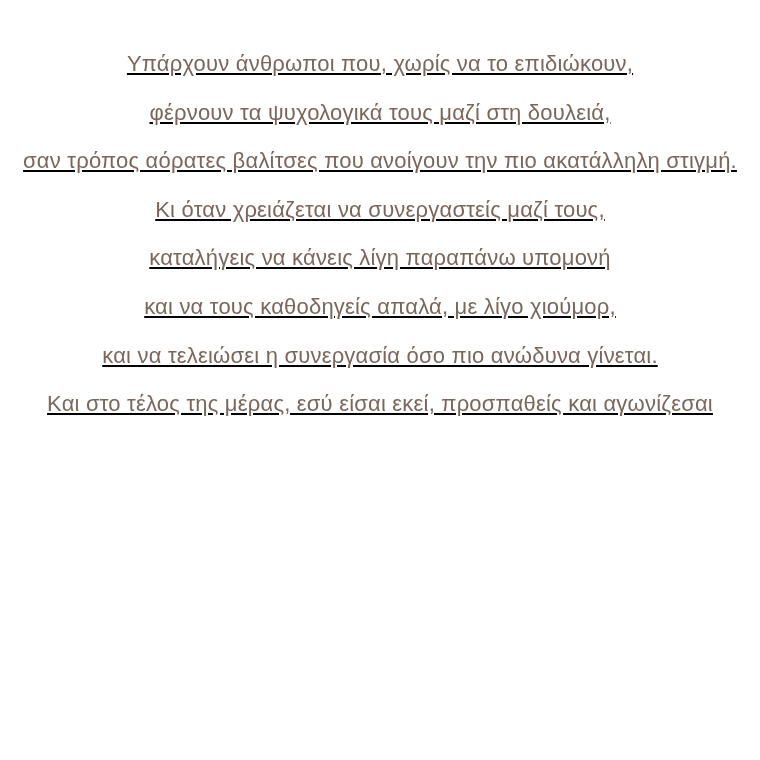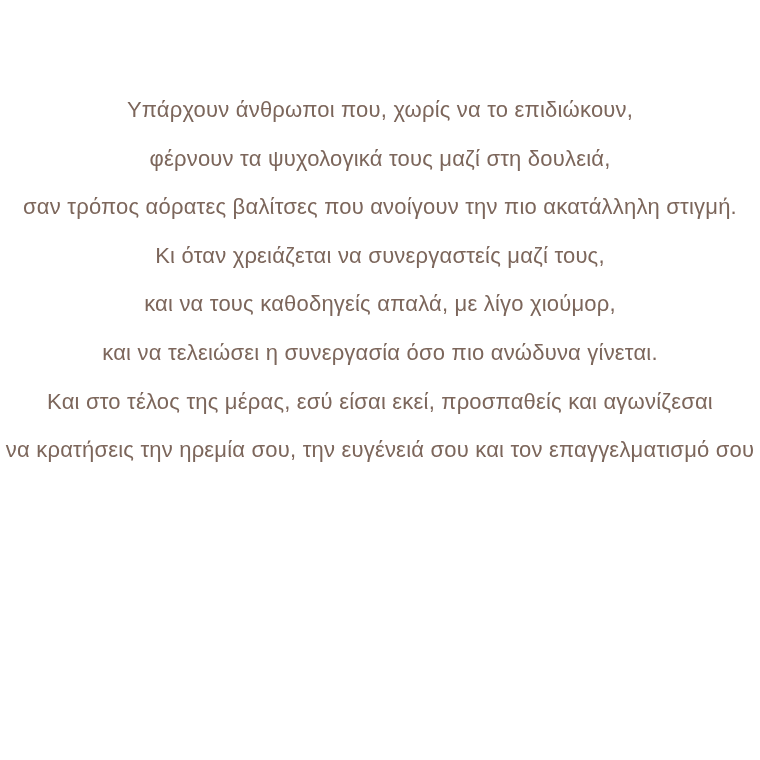--- a/index.html
+++ b/index.html
@@ -9,38 +9,39 @@
   }
   body {
     width: 760px;
     height: 760px;
     overflow: hidden;
     font-family: "Liberation Sans", sans-serif;
   }
   .quote-block {
     box-sizing: border-box;
     width: 760px;
-    padding-top: 86px;
+    padding-top: 40px;
     margin: 0 auto;
     text-align: center;
+    text-decoration: underline;
   }
   .quote-line {
     color: var(--text-color, #7c665b);
     font-size: 22px;
     line-height: 48.6px;
     font-weight: 300;
     letter-spacing: 0.2px;
     white-space: nowrap;
   }
 </style>
 </head>
 <body>
 
 <div class="quote-block">
   <div class="quote-line">Υπάρχουν άνθρωποι που, χωρίς να το επιδιώκουν,</div>
   <div class="quote-line">φέρνουν τα ψυχολογικά τους μαζί στη δουλειά,</div>
   <div class="quote-line">σαν τρόπος αόρατες βαλίτσες που ανοίγουν την πιο ακατάλληλη στιγμή.</div>
   <div class="quote-line">Κι όταν χρειάζεται να συνεργαστείς μαζί τους,</div>
+  <div class="quote-line">καταλήγεις να κάνεις λίγη παραπάνω υπομονή</div>
   <div class="quote-line">και να τους καθοδηγείς απαλά, με λίγο χιούμορ,</div>
   <div class="quote-line">και να τελειώσει η συνεργασία όσο πιο ανώδυνα γίνεται.</div>
   <div class="quote-line">Και στο τέλος της μέρας, εσύ είσαι εκεί, προσπαθείς και αγωνίζεσαι</div>
-  <div class="quote-line">να κρατήσεις την ηρεμία σου, την ευγένειά σου και τον επαγγελματισμό σου</div>
 </div>
 
 </body></html>

